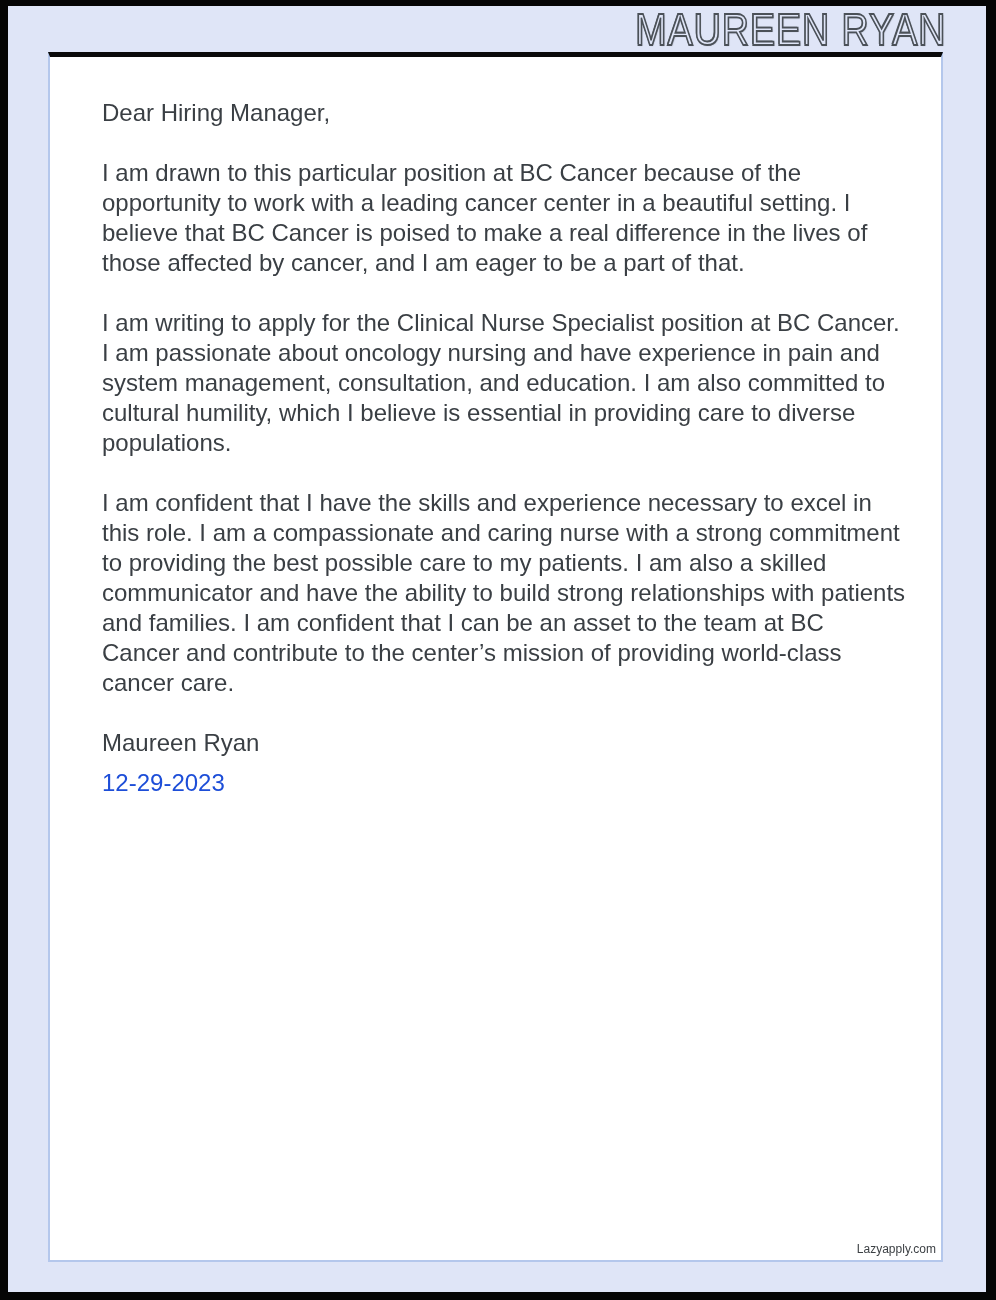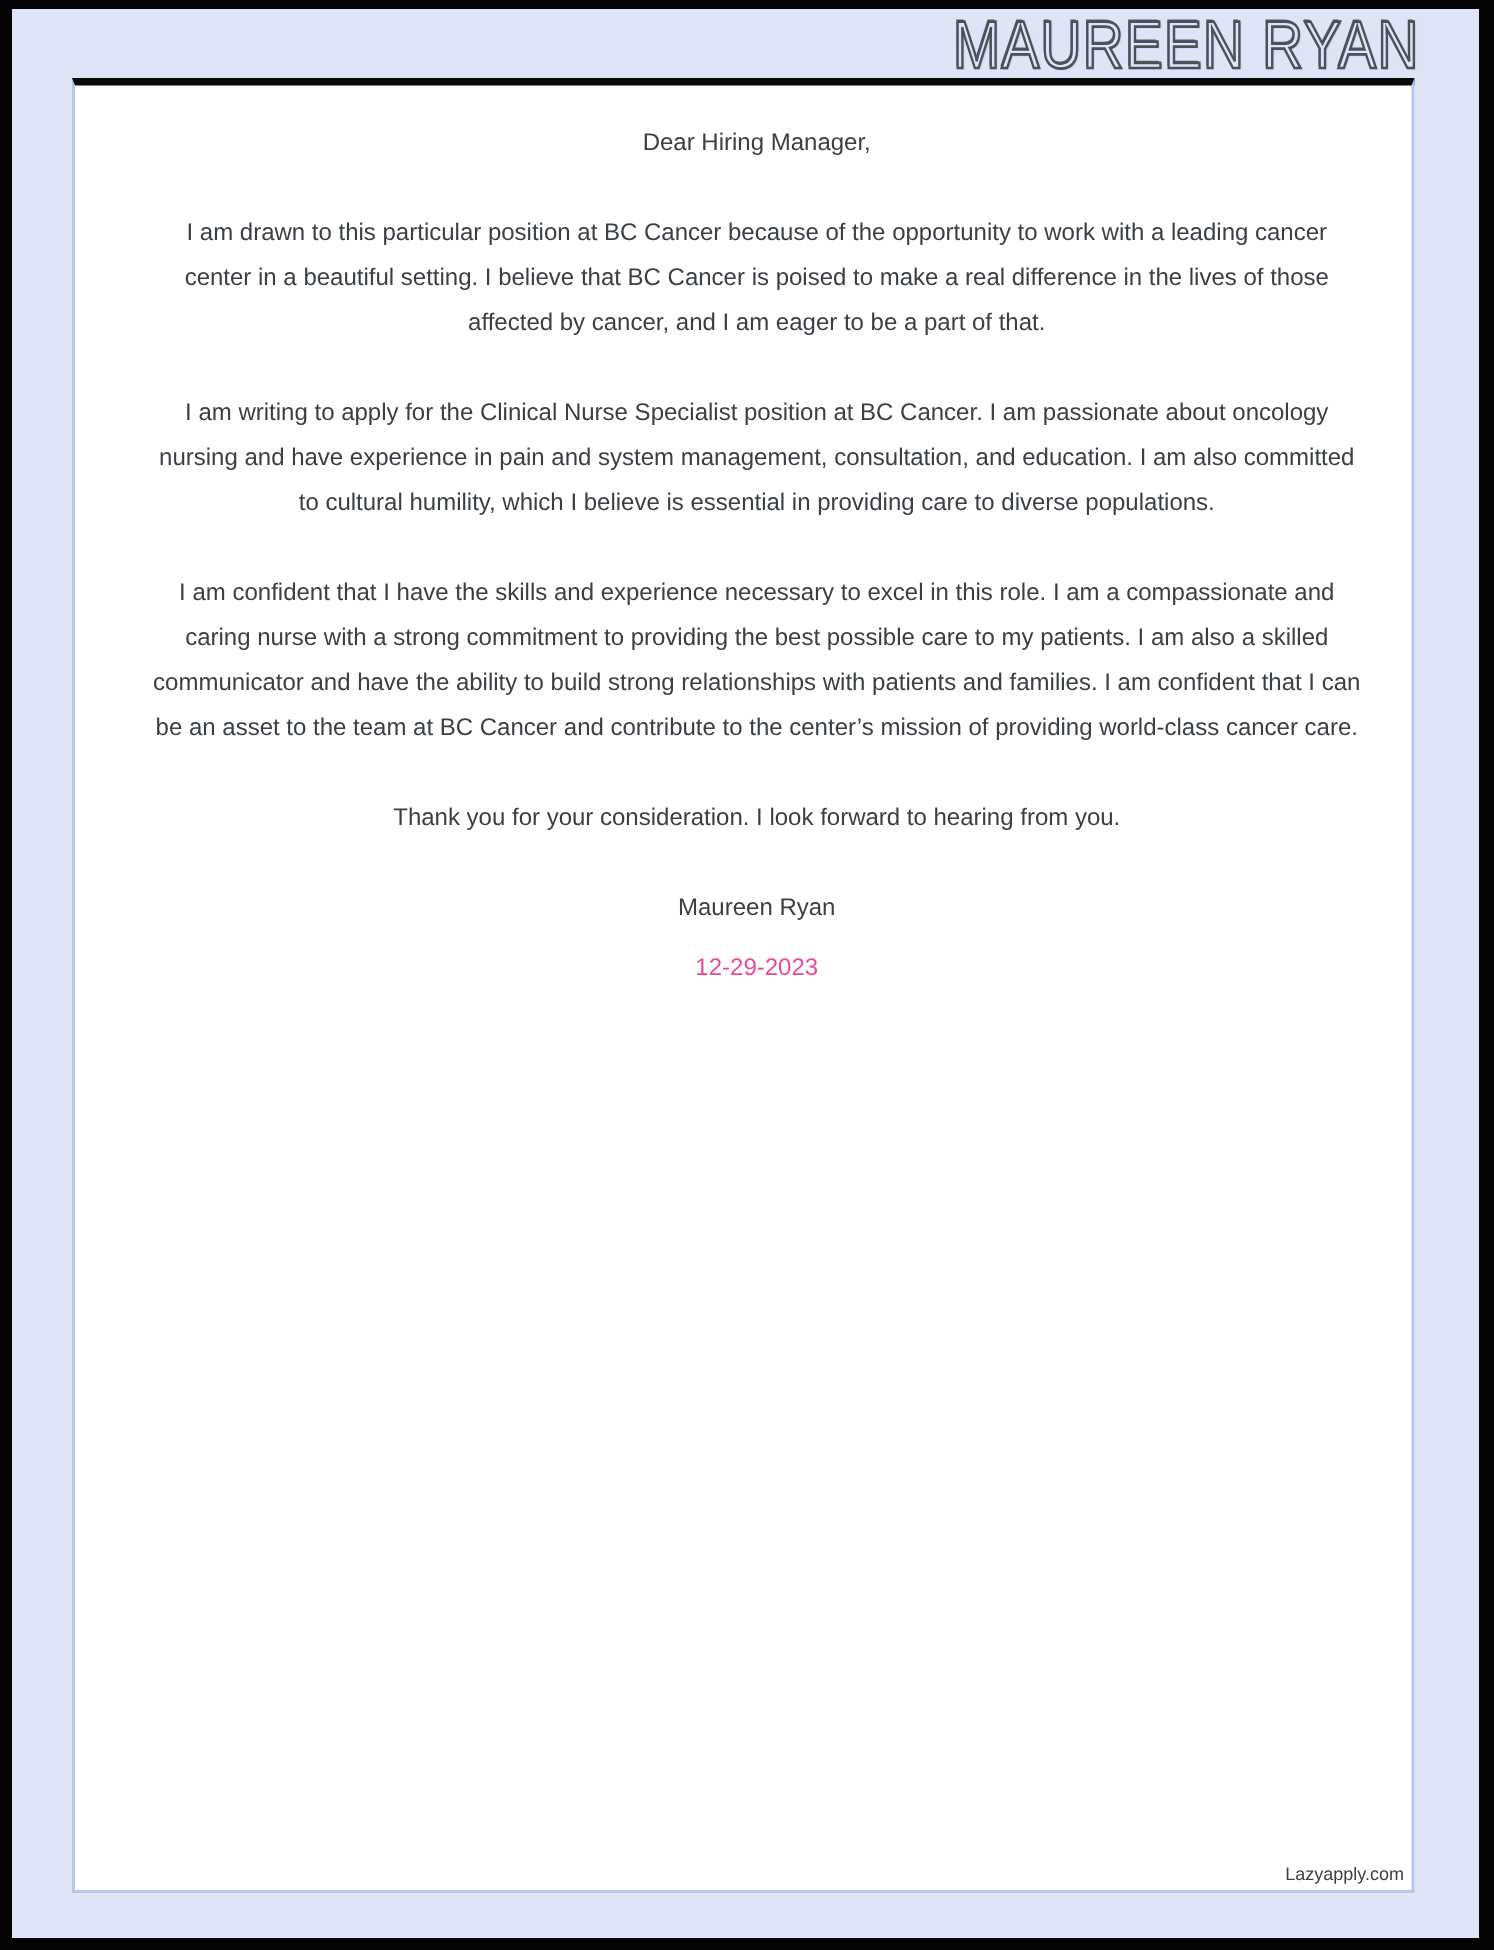--- a/index.html
+++ b/index.html
@@ -50,31 +50,30 @@
     height: 1210px;
     box-sizing: border-box;
     background: #ffffff;
     border-top: 5px solid #0a0a0a;     
     border-left: 2px solid #b4c7ec;
     border-right: 2px solid #b4c7ec;
     border-bottom: 2px solid #b4c7ec;
   }
 
   .letter {
-    padding: 24px 34px 0 52px;
-    font-size: 16px;
+    padding: 41px 34px 0 52px;
+    font-size: 24px;
     line-height: 30px;
     color: #3a3f44;
-    text-align: center;
   }
   .letter p { margin: 0 0 30px 0; }
   .letter p.signature { margin-bottom: 10px; }
   .letter p.date {
     margin-bottom: 17px;
-    color: #ec4899;
+    color: #1d4ed8;
   }
 
   .watermark {
     position: absolute;
     right: 5px;
     bottom: 2px;
     font-size: 12px;
     line-height: 18px;
     color: #3d4145;
   }
@@ -85,19 +84,18 @@
 <div class="backdrop"></div>
 
 <div class="letterhead-name">MAUREEN RYAN</div>
 
 <div class="page">
   <div class="letter">
     <p>Dear Hiring Manager,</p>
     <p>I am drawn to this particular position at BC Cancer because of the opportunity to work with a leading cancer center in a beautiful setting. I believe that BC Cancer is poised to make a real difference in the lives of those affected by cancer, and I am eager to be a part of that.</p>
     <p>I am writing to apply for the Clinical Nurse Specialist position at BC Cancer. I am passionate about oncology nursing and have experience in pain and system management, consultation, and education. I am also committed to cultural humility, which I believe is essential in providing care to diverse populations.</p>
     <p>I am confident that I have the skills and experience necessary to excel in this role. I am a compassionate and caring nurse with a strong commitment to providing the best possible care to my patients. I am also a skilled communicator and have the ability to build strong relationships with patients and families. I am confident that I can be an asset to the team at BC Cancer and contribute to the center’s mission of providing world-class cancer care.</p>
-    <p>Thank you for your consideration. I look forward to hearing from you.</p>
     <p class="signature">Maureen Ryan</p>
     <p class="date">12-29-2023</p>
   </div>
 
   <div class="watermark">Lazyapply.com</div>
 </div>
 
 </body></html>

